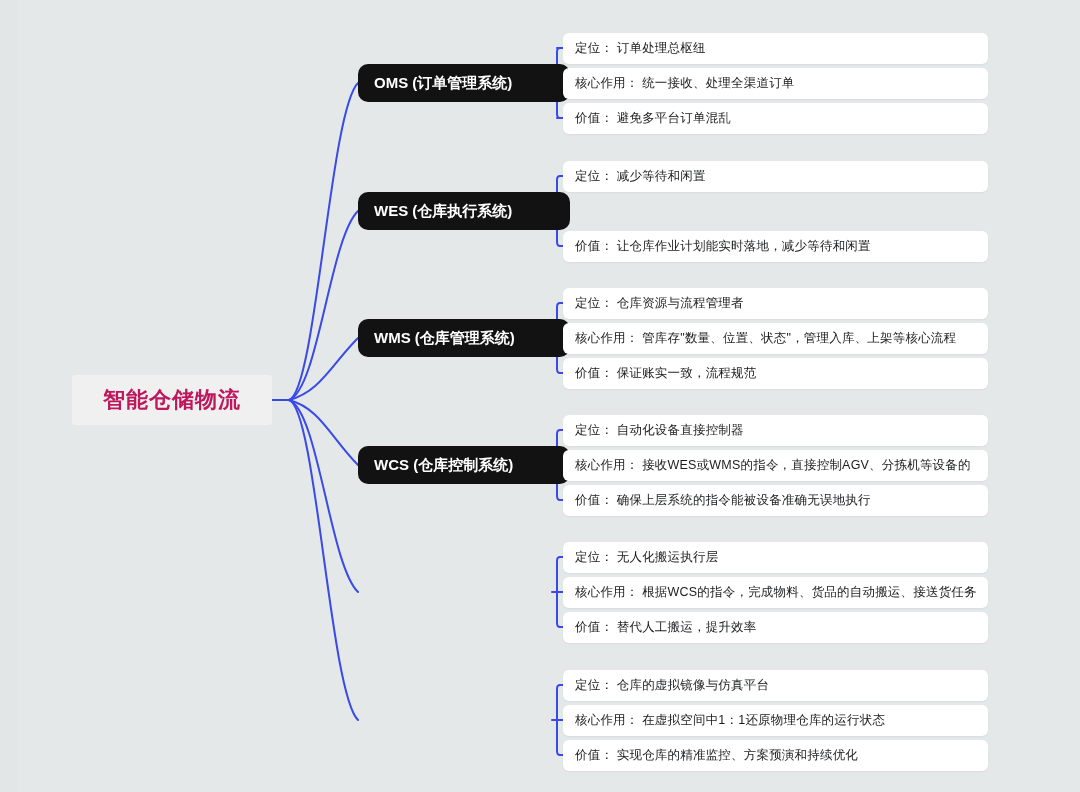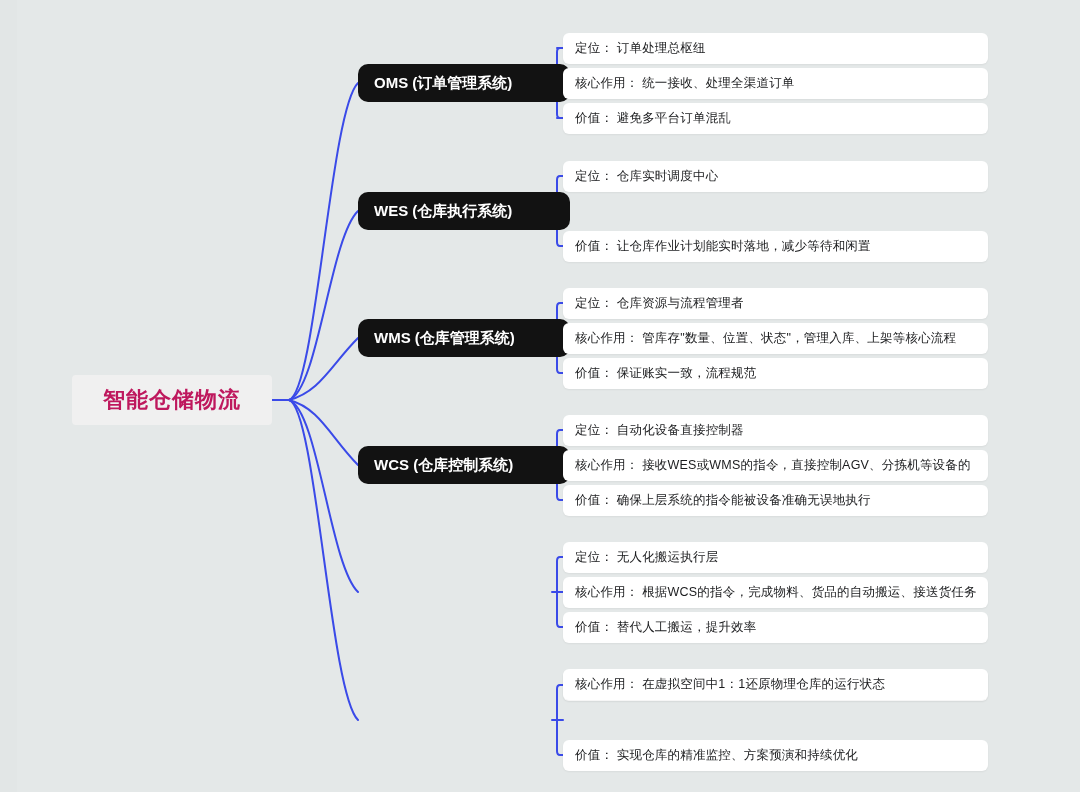--- a/index.html
+++ b/index.html
@@ -166,21 +166,21 @@
     <span class="leaf-text">核心作用： 统一接收、处理全渠道订单</span>
   </div>
   <div class="leaf-card" style="top:103px">
     <span class="leaf-text">价值： 避免多平台订单混乱</span>
   </div>
 
   <div class="branch-node" style="top:192px">
     <span class="branch-label">WES (仓库执行系统)</span>
   </div>
   <div class="leaf-card" style="top:161px">
-    <span class="leaf-text">定位： 仓库实时调度中心</span>
+    <span class="leaf-text">定位： 减少等待和闲置</span>
   </div>
   <div class="leaf-card" style="top:231px">
     <span class="leaf-text">价值： 让仓库作业计划能实时落地，减少等待和闲置</span>
   </div>
 
   <div class="branch-node" style="top:319px">
     <span class="branch-label">WMS (仓库管理系统)</span>
   </div>
   <div class="leaf-card" style="top:288px">
     <span class="leaf-text">定位： 仓库资源与流程管理者</span>
@@ -211,20 +211,20 @@
   <div class="leaf-card" style="top:542px">
     <span class="leaf-text">定位： 无人化搬运执行层</span>
   </div>
   <div class="leaf-card" style="top:612px">
     <span class="leaf-text">价值： 替代人工搬运，提升效率</span>
   </div>
 
   <div class="leaf-card" style="top:670px">
     <span class="leaf-text">定位： 仓库的虚拟镜像与仿真平台</span>
   </div>
-  <div class="leaf-card" style="top:669px">
+  <div class="leaf-card" style="top:705px">
     <span class="leaf-text">核心作用： 在虚拟空间中1：1还原物理仓库的运行状态</span>
   </div>
   <div class="leaf-card" style="top:740px">
     <span class="leaf-text">价值： 实现仓库的精准监控、方案预演和持续优化</span>
   </div>
 
 </div>
 
 </body></html>

